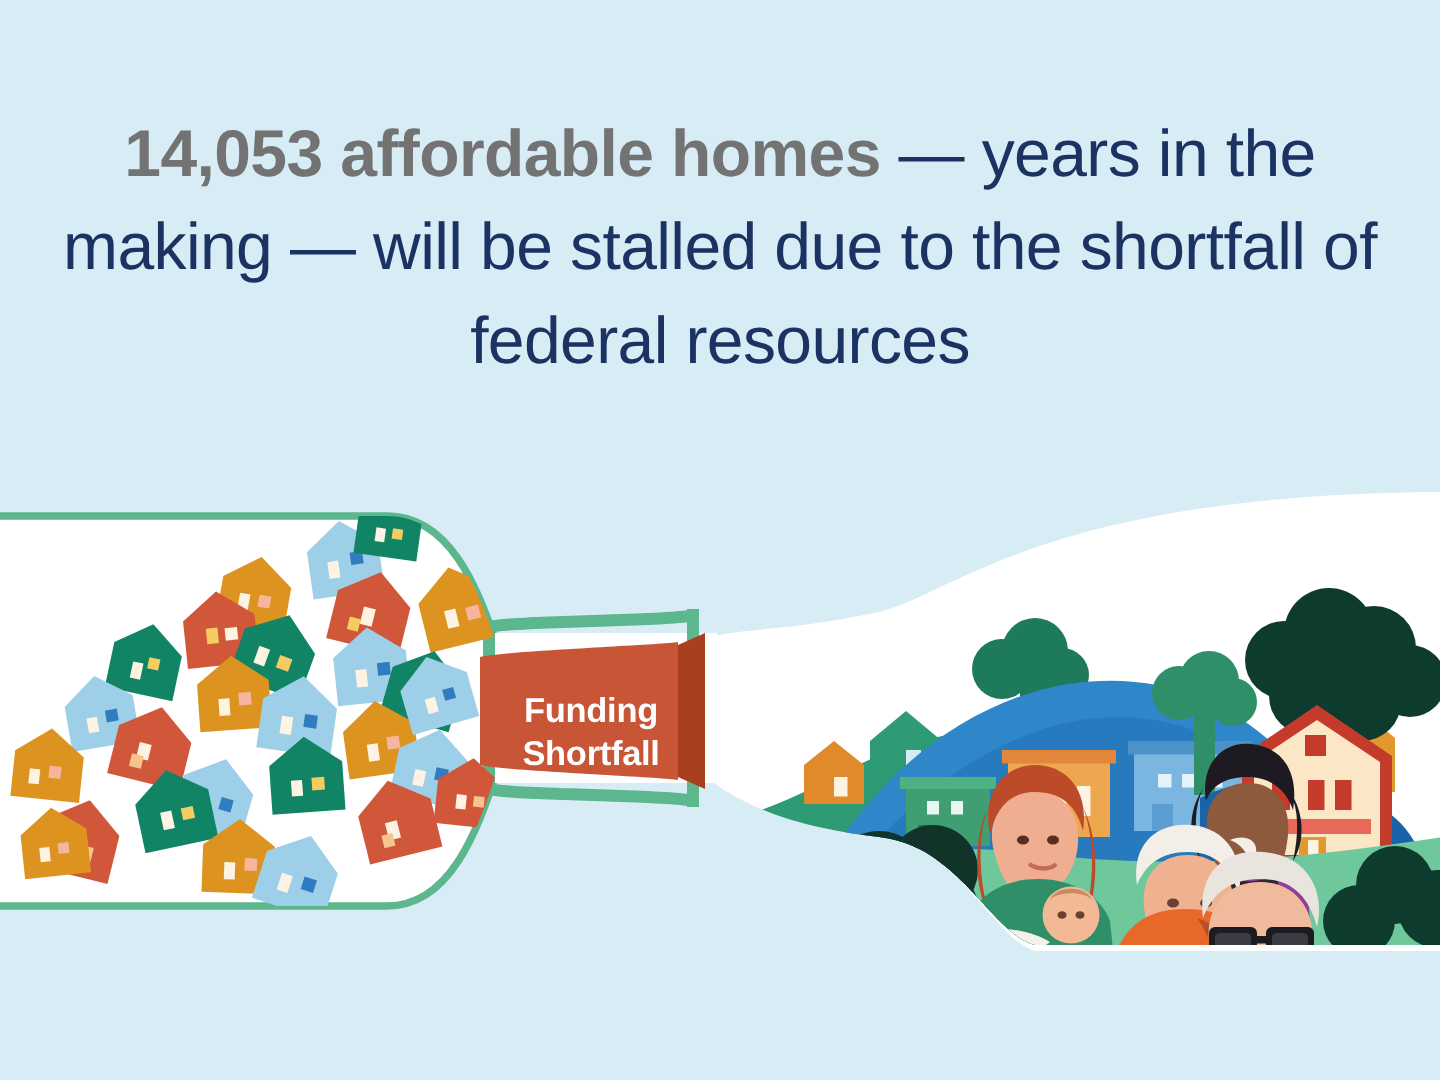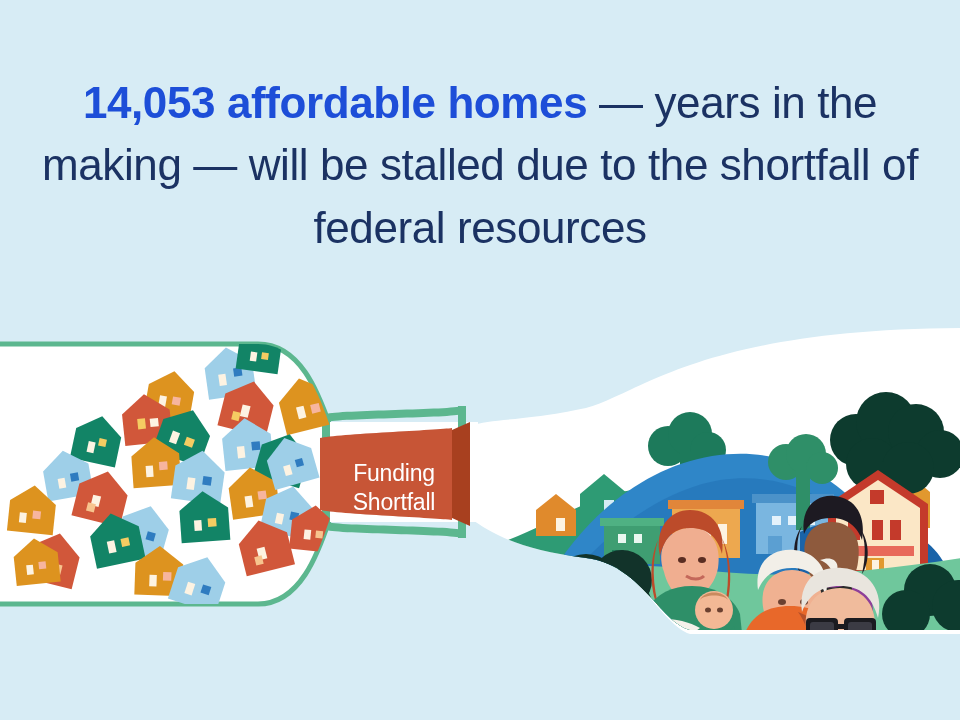--- a/index.html
+++ b/index.html
@@ -21,21 +21,21 @@
     left:0; top:72px;
     width:960px;
     text-align:center;
     font-size:44px;
     font-weight:700;
     line-height:1.42;
     letter-spacing:-0.4px;
     color:#1b3263;
     padding:0 30px;
   }
-  #headline .accent { color:#1d4ed8;text-align:right; }
+  #headline .accent { color:#737373;text-align:right; }
   #headline .rest   { font-weight:400; color:#1b3263; }
 
   
   #art {
     position:absolute;
     left:0; top:322px;
     width:960px; height:330px;
   }
   #art svg { display:block; width:960px; height:330px; }
 
@@ -43,21 +43,21 @@
   #shortfall-label {
     position:absolute;
     left:318px; top:430px;
     width:152px; height:115px;
     display:flex;
     flex-direction:column;
     align-items:center;
     justify-content:center;
     color:#ffffff;
     font-size:23px;
-    font-weight:400;
+    font-weight:700;
     line-height:1.24;
     text-align:center;
     pointer-events:none;
     letter-spacing:-0.2px;
   }
 </style>
 </head>
 <body>
 
 <div id="stage">

